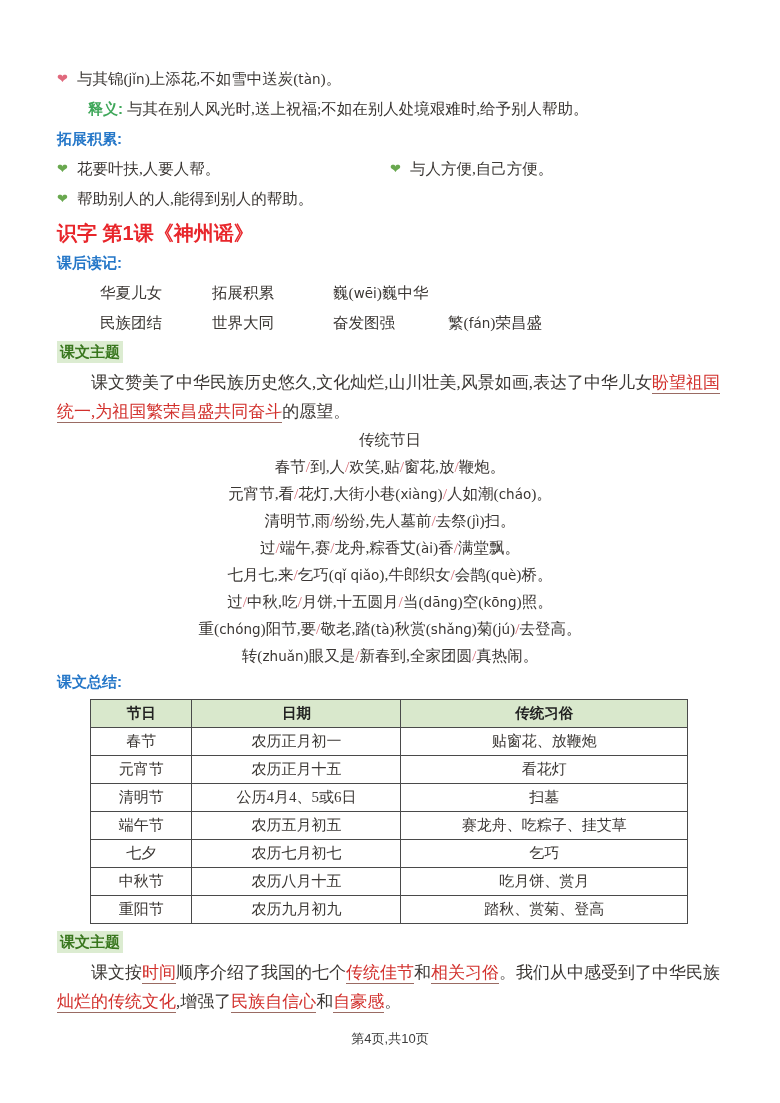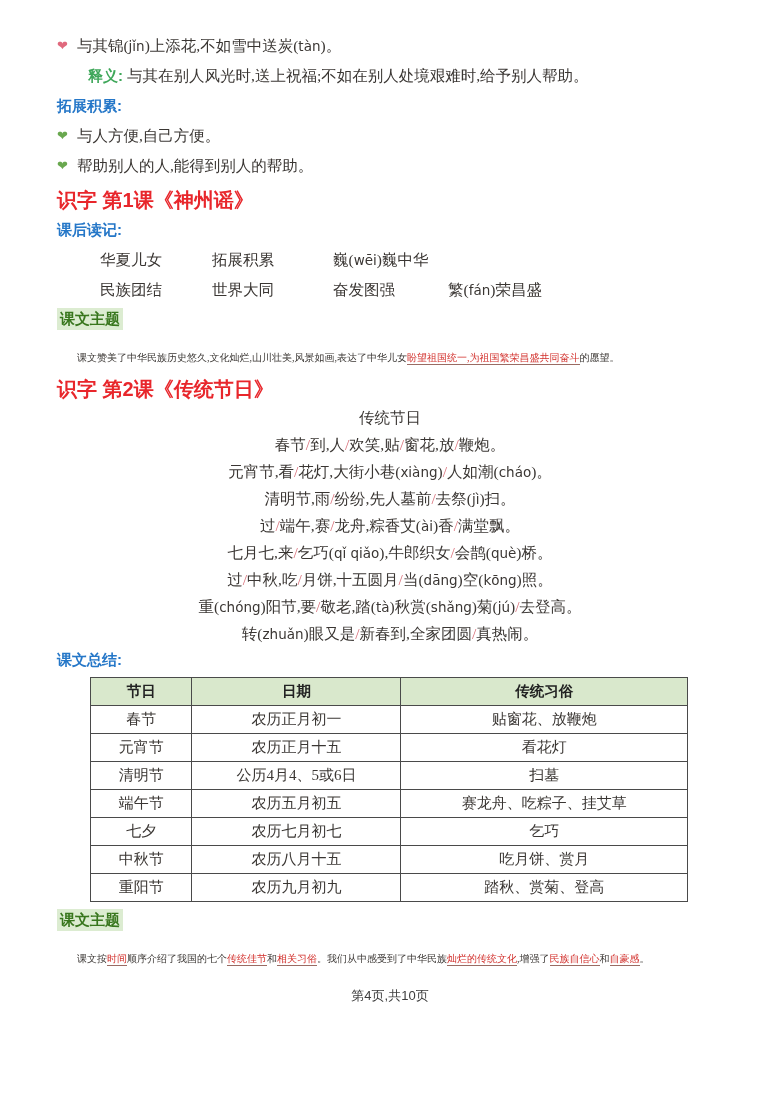--- a/index.html
+++ b/index.html
@@ -2,21 +2,21 @@
 <html style="--heading-red: #e8262b; --label-blue: #2577c8; --definition-green: #3fa75a; --highlight-bg: #dcecd1; --highlight-text: #38761d; --table-header-bg: #d9e8cc; --red-text: #d2302c; --slash-pink: #d9707a; --heart-pink: #e0697d; --heart-green: #69a84f;"><head>
 <meta charset="utf-8">
 <style>
   * { margin:0; padding:0; box-sizing:border-box; }
   html,body { background:#fff; }
   body {
     width:780px; height:1103px; overflow:hidden;
     font-family:"Liberation Serif", serif;
     color:#3a3633;
   }
-  .page { width:780px; height:1103px; padding:31px 57px 0 57px; background:#fff; }
+  .page { width:780px; height:1103px; padding:64px 57px 0 57px; background:#fff; }
 
   .line { min-height:30px; line-height:30px; font-size:15.5px; }
   .def-line { padding-left:31px; }
 
   .heart { font-size:13px; margin-right:9px; vertical-align:1px; }
   .heart-pink { color:var(--heart-pink,#e0697d); }
   .heart-green { color:var(--heart-green,#69a84f); }
 
   .blue-label {
     font-family:"Liberation Sans", sans-serif; font-weight:bold;
@@ -43,21 +43,21 @@
   }
 
   .theme-label-wrap { margin-top:2px; height:24px; line-height:24px; }
   .theme-label {
     display:inline-block; background:var(--highlight-bg,#dcecd1);
     color:var(--highlight-text,#38761d);
     font-family:"Liberation Sans", sans-serif; font-weight:bold;
     font-size:15px; padding:0 3px; line-height:22px;
   }
   .theme-paragraph {
-    margin-top:12px; text-indent:2em; line-height:29px; font-size:10px;
+    margin-top:4px; text-indent:2em; line-height:29px; font-size:17px;
   }
   .seg-normal { }
   .seg-red-underline {
     color:var(--red-text,#d2302c);
     border-bottom:1px solid #9a6b63; padding-bottom:1px;
   }
 
   .poem { text-align:center; }
   .poem-title { font-size:15.5px; height:27px; line-height:27px; }
   .poem-line { font-size:15.5px; height:27px; line-height:27px; }
@@ -96,20 +96,23 @@
   <div class="line">
     <span class="heart heart-pink">❤</span><span>与其锦(<span class="py">jǐn</span>)上添花,不如雪中送炭(<span class="py">tàn</span>)。</span>
   </div>
   <div class="line def-line">
     <span class="green-label">释义:</span><span>与其在别人风光时,送上祝福;不如在别人处境艰难时,给予别人帮助。</span>
   </div>
   <div class="line">
     <span class="blue-label">拓展积累:</span>
   </div>
   <div class="line proverb-row">
+    <div class="proverb-item">
+      <span class="heart heart-green">❤</span><span>花要叶扶,人要人帮。</span>
+    </div>
     <div class="proverb-item">
       <span class="heart heart-green">❤</span><span>与人方便,自己方便。</span>
     </div>
   </div>
   <div class="line">
     <span class="heart heart-green">❤</span><span>帮助别人的人,能得到别人的帮助。</span>
   </div>
 
   <div class="red-heading heading1">识字 第1课《神州谣》</div>
   <div class="line">
@@ -126,21 +129,20 @@
         <span>世界大同</span>
         <span>奋发图强</span>
         <span>繁(<span class="py">fán</span>)荣昌盛</span>
       </div>
     </div>
   <div class="theme-label-wrap">
     <span class="theme-label">课文主题</span>
   </div>
   <div class="theme-paragraph"><span class="seg-normal">课文赞美了中华民族历史悠久,文化灿烂,山川壮美,风景如画,表达了中华儿女</span><span class="seg-red-underline">盼望祖国统一,为祖国繁荣昌盛共同奋斗</span><span class="seg-normal">的愿望。</span></div>
 
-  <div class="red-heading heading2">识字 第2课《传统节日》</div>
   <div class="poem">
     <div class="poem-title">传统节日</div>
     <div>
         <div class="poem-line">春节<span class="slash">/</span>到,人<span class="slash">/</span>欢笑,贴<span class="slash">/</span>窗花,放<span class="slash">/</span>鞭炮。</div>
         <div class="poem-line">元宵节,看<span class="slash">/</span>花灯,大街小巷(<span class="py">xiàng</span>)<span class="slash">/</span>人如潮(<span class="py">cháo</span>)。</div>
         <div class="poem-line">清明节,雨<span class="slash">/</span>纷纷,先人墓前<span class="slash">/</span>去祭(<span class="py">jì</span>)扫。</div>
         <div class="poem-line">过<span class="slash">/</span>端午,赛<span class="slash">/</span>龙舟,粽香艾(<span class="py">ài</span>)香<span class="slash">/</span>满堂飘。</div>
         <div class="poem-line">七月七,来<span class="slash">/</span>乞巧(<span class="py">qǐ qiǎo</span>),牛郎织女<span class="slash">/</span>会鹊(<span class="py">què</span>)桥。</div>
         <div class="poem-line">过<span class="slash">/</span>中秋,吃<span class="slash">/</span>月饼,十五圆月<span class="slash">/</span>当(<span class="py">dāng</span>)空(<span class="py">kōng</span>)照。</div>
         <div class="poem-line">重(<span class="py">chóng</span>)阳节,要<span class="slash">/</span>敬老,踏(<span class="py">tà</span>)秋赏(<span class="py">shǎng</span>)菊(<span class="py">jú</span>)<span class="slash">/</span>去登高。</div>

